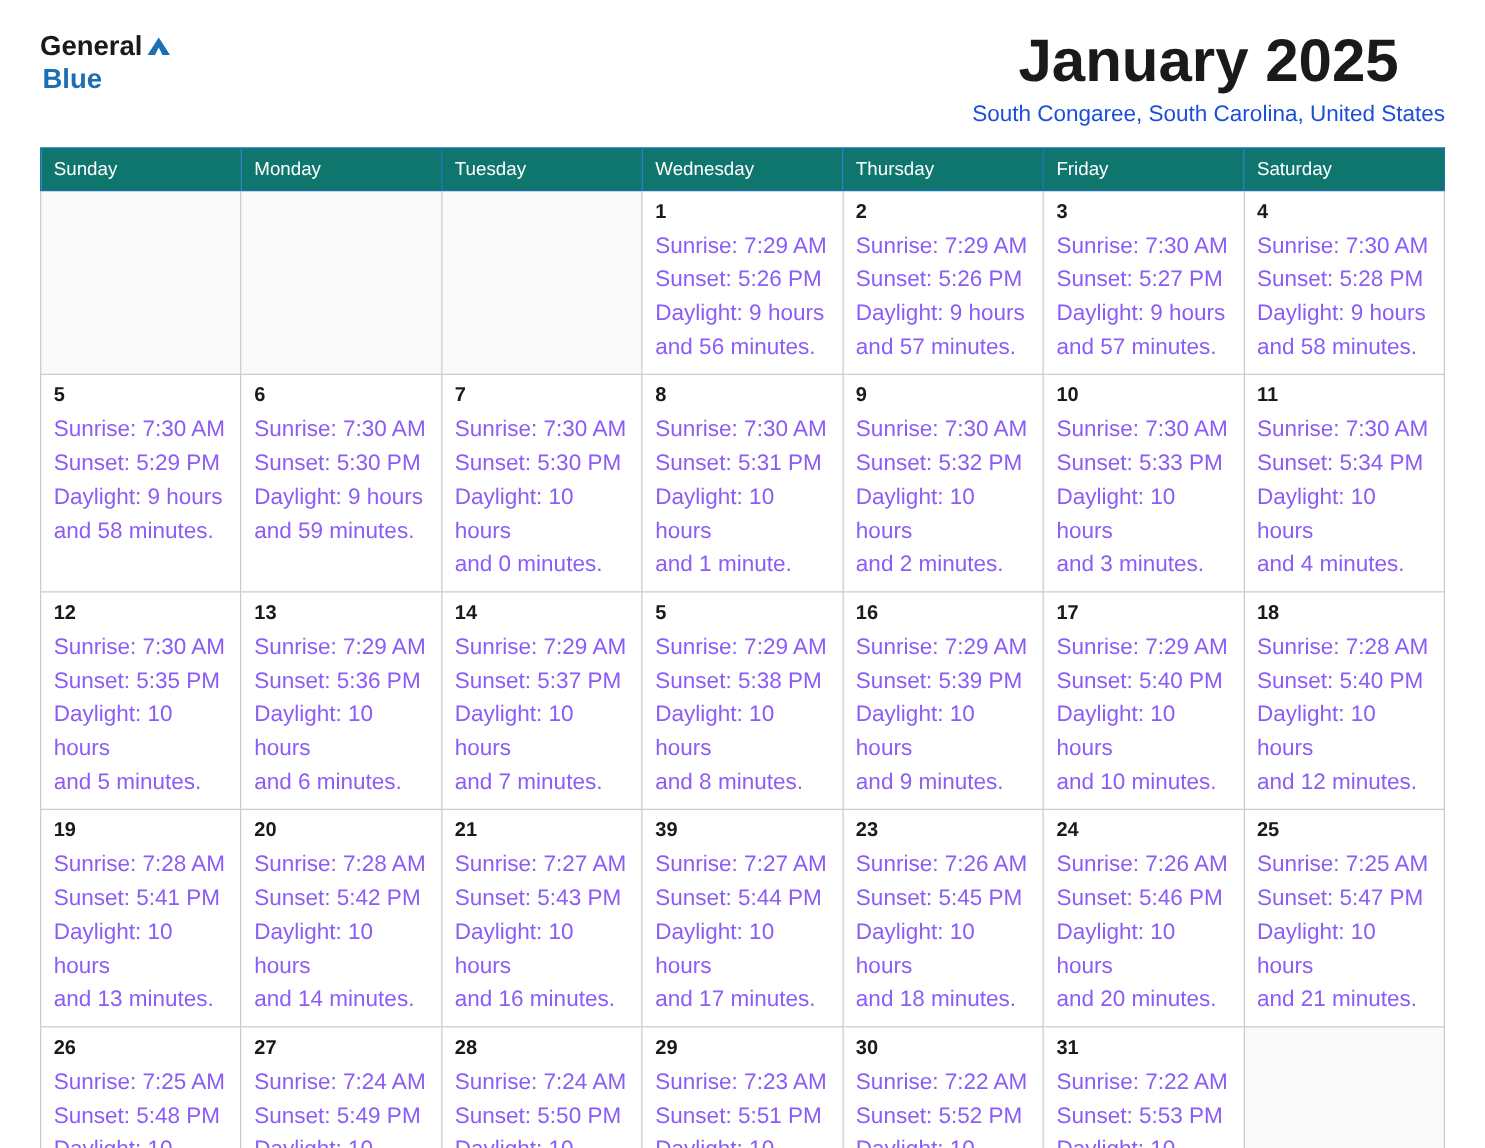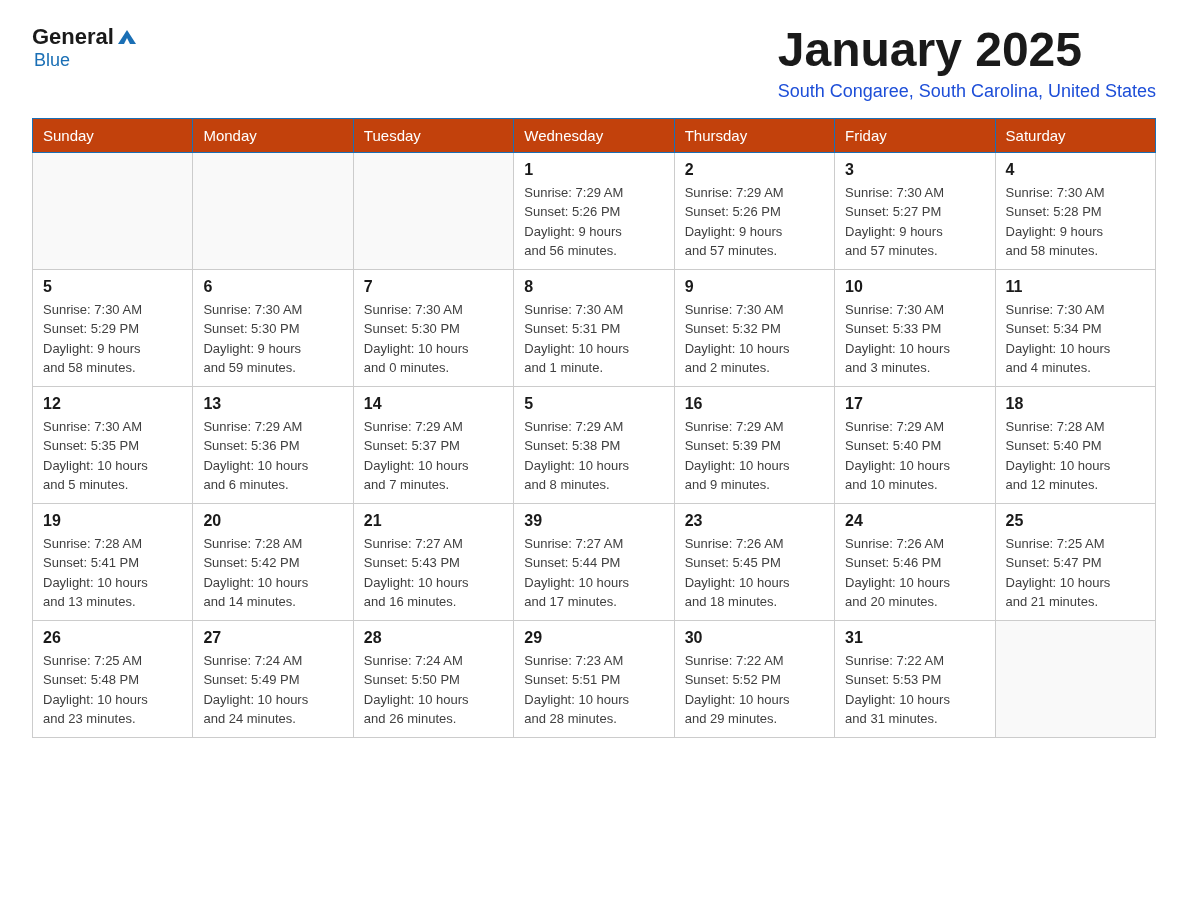--- a/index.html
+++ b/index.html
@@ -20,40 +20,40 @@
       font-size: 22px;
       font-weight: bold;
       color: #1a1a1a;
     }
     .logo-icon {
       width: 22px;
       height: 22px;
       margin-left: 2px;
     }
     .title-section {
-      text-align: left;
+      text-align: center;
     }
     .month-title {
       font-size: 48px;
       font-weight: bold;
       color: #1a1a1a;
       line-height: 1.1;
     }
     .location-subtitle {
       font-size: 18px;
       color: #1d4ed8;
       margin-top: 4px;
     }
     .calendar {
       width: 100%;
       border-collapse: collapse;
       margin-top: 16px;
     }
     .calendar thead tr th {
-      background-color: #c2410c;
+      background-color: #0f766e;
       color: #fff;
       font-size: 15px;
       font-weight: normal;
       padding: 8px 10px;
       text-align: left;
       border: 1px solid #1a6fb5;
     }
     .calendar tbody tr td {
       vertical-align: top;
       padding: 8px 10px;
@@ -65,40 +65,40 @@
       background: #fff;
     }
     .calendar tbody tr td .day-number {
       font-size: 16px;
       font-weight: bold;
       color: #1a1a1a;
       display: block;
       margin-bottom: 4px;
     }
     .calendar tbody tr td .day-info {
-      font-size: 13px;
-      color: #404040;
+      font-size: 18px;
+      color: #8b5cf6;
       line-height: 1.5;
     }
     .calendar tbody tr td.empty {
       background: #f9f9f9;
     }
     .logo-wrapper {
       display: flex;
       flex-direction: column;
       align-items: flex-start;
     }
     .logo-line1 {
       display: flex;
       align-items: center;
     }
     .logo-line2 {
       margin-left: 2px;
-      font-size: 18px;
-      font-weight: normal;
+      font-size: 22px;
+      font-weight: bold;
       color: #1a6fb5;
     }
   </style>
 </head>
 <body>
 
 <div class="header-row">
   <div class="logo-wrapper">
     <div class="logo-line1">
       <span class="logo-text-general">General</span>

